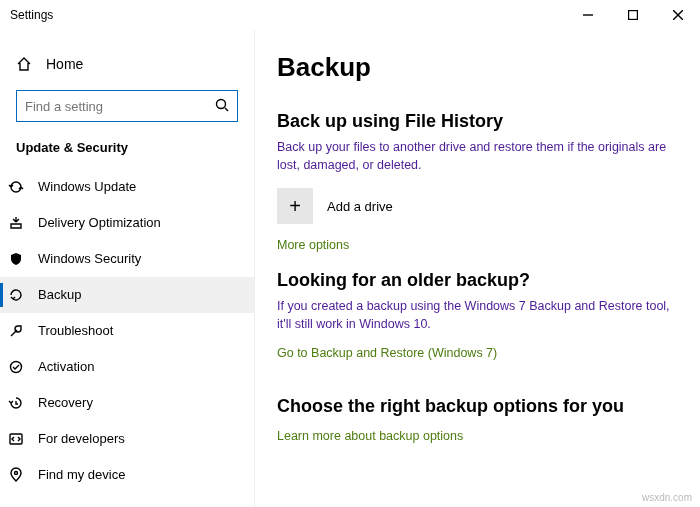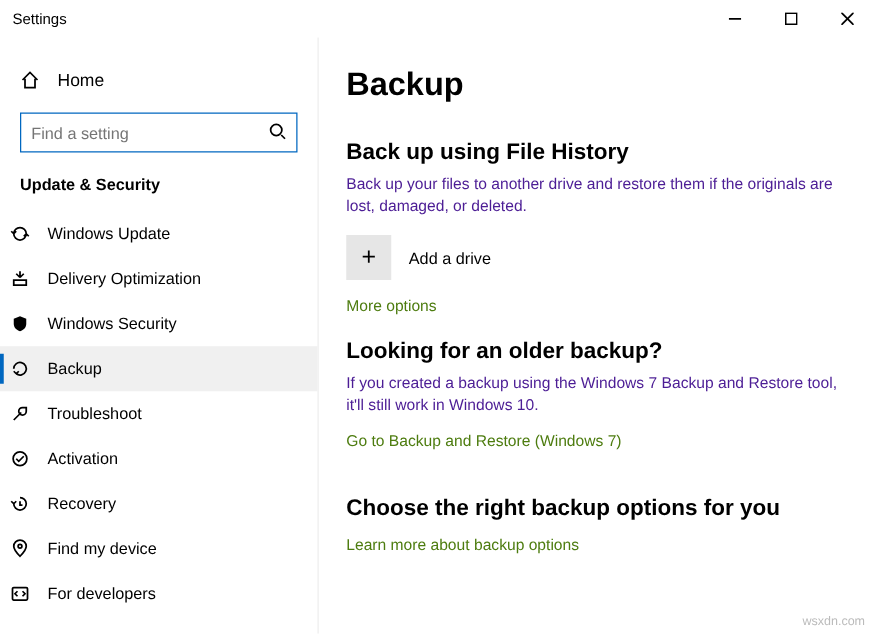--- a/index.html
+++ b/index.html
@@ -129,34 +129,34 @@
         <span class="nav-icon">
             <svg width="16" height="16" viewBox="0 0 16 16">
               <path d="M8 3 A5 5 0 1 1 3 8 M3 8 L1 6 M3 8 L5 6 M8 6 V9 H10"></path>
             </svg>
           </span>
         <span>Recovery</span>
       </li>
       <li class="nav-item">
         <span class="nav-icon">
             <svg width="16" height="16" viewBox="0 0 16 16">
+              <rect x="2" y="3" width="12" height="10" rx="1"></rect>
+              <path d="M6 6 L4 8 L6 10 M10 6 L12 8 L10 10"></path>
+            </svg>
+          </span>
+        <span>For developers</span>
+      </li>
+      <li class="nav-item">
+        <span class="nav-icon">
+            <svg width="16" height="16" viewBox="0 0 16 16">
               <path d="M8 14 C8 14 3 9 3 6 A5 5 0 0 1 13 6 C13 9 8 14 8 14 Z"></path>
               <circle cx="8" cy="6" r="1.5"></circle>
             </svg>
           </span>
         <span>Find my device</span>
-      </li>
-      <li class="nav-item">
-        <span class="nav-icon">
-            <svg width="16" height="16" viewBox="0 0 16 16">
-              <rect x="2" y="3" width="12" height="10" rx="1"></rect>
-              <path d="M6 6 L4 8 L6 10 M10 6 L12 8 L10 10"></path>
-            </svg>
-          </span>
-        <span>For developers</span>
       </li>
     </ul>
   </aside>
 
   <main class="main">
     <h1 class="page-title">Backup</h1>
 
     <h2 class="section-title">Back up using File History</h2>
     <p class="body-text">Back up your files to another drive and restore them if the originals are lost, damaged, or deleted.</p>
     <div class="add-row">

